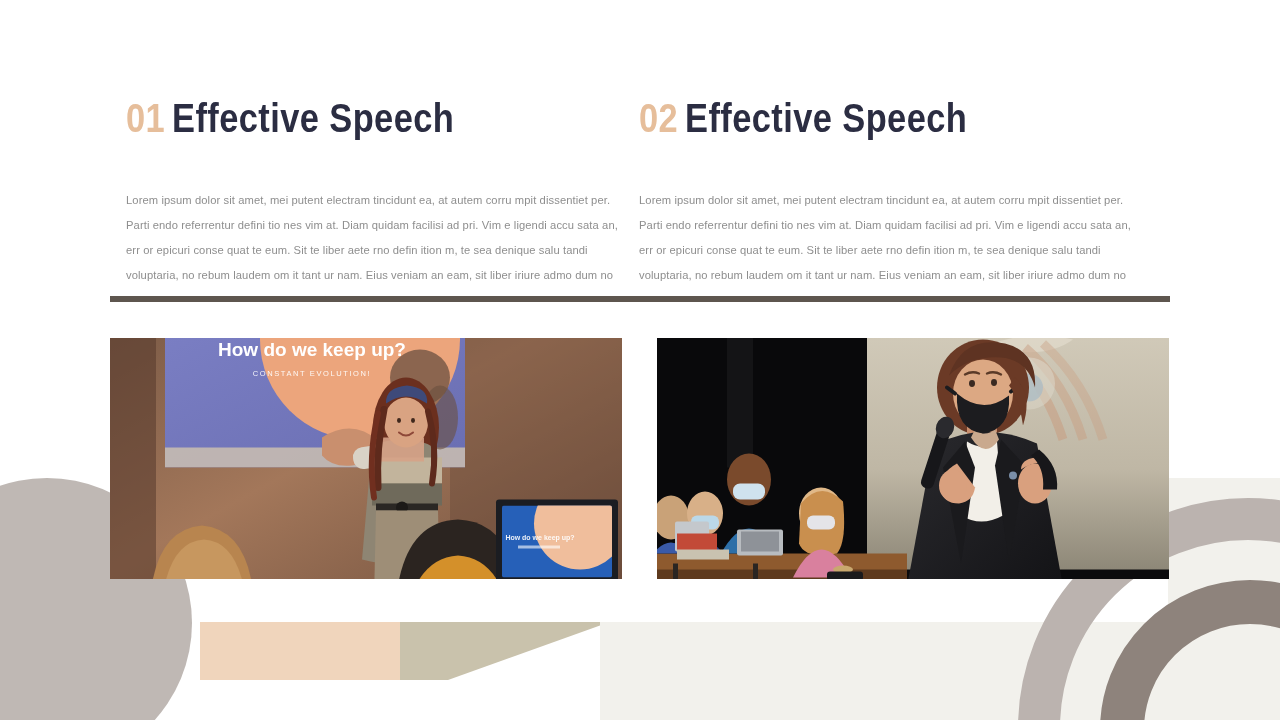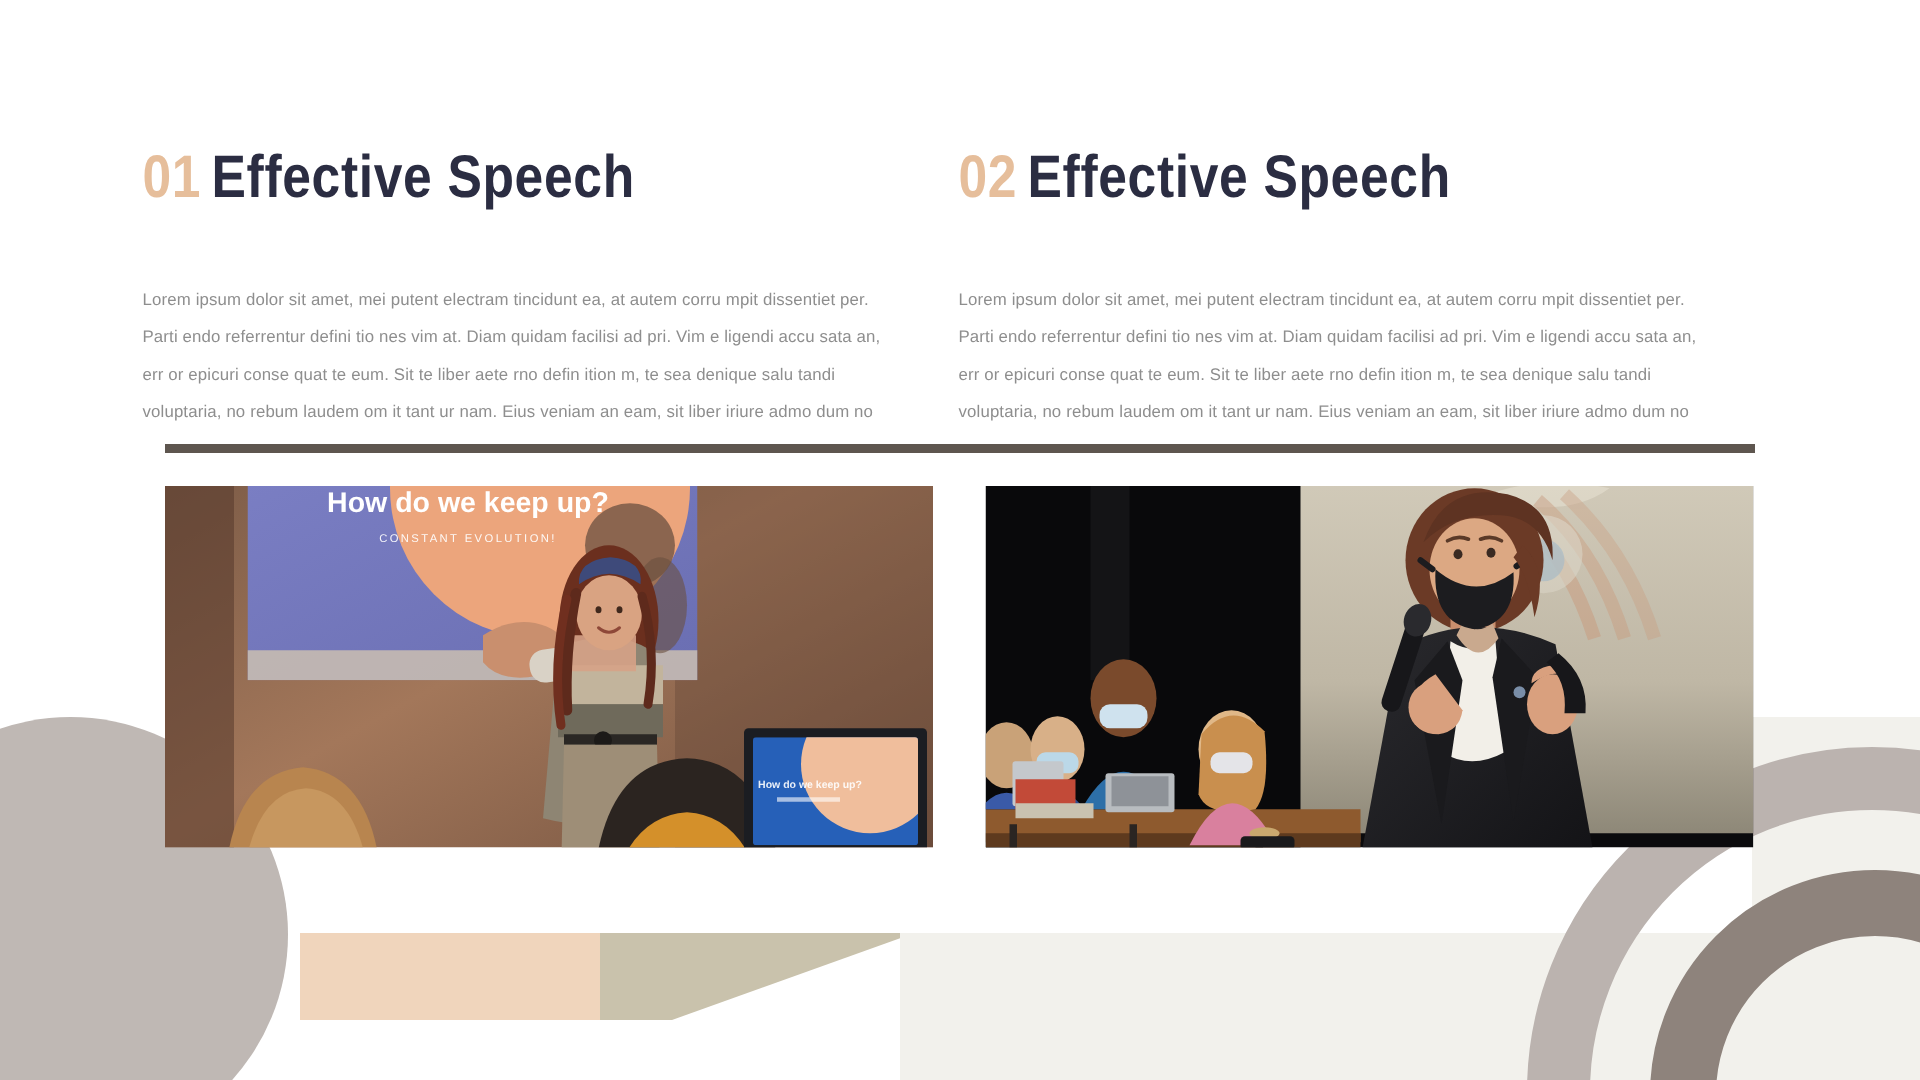--- a/index.html
+++ b/index.html
@@ -119,21 +119,21 @@
   .deco-ring-clip .deco-ring-inner { left: 100px; top: 110px; }
 
   
   .content {
     position: absolute;
     inset: 0;
     z-index: 2;
   }
 
   .col { position: absolute; top: 96px; width: 512px; }
-  .col-left  { left: 95px; }
+  .col-left  { left: 126px; }
   .col-right { left: 639px; }
 
   .heading {
     font-family: "Liberation Sans Narrow", "Liberation Sans", sans-serif;
     font-size: 40px;
     font-weight: bold;
     letter-spacing: 0.5px;
     line-height: 1.1;
     white-space: nowrap;
     margin: 0;
@@ -167,21 +167,21 @@
     top: 296px;
     width: 1060px;
     height: 6px;
     background: #5E564F;
     z-index: 3;
   }
 
   
   .photo {
     position: absolute;
-    top: 324px;
+    top: 338px;
     height: 241px;
     overflow: hidden;
     z-index: 2;
   }
   .photo-left  { left: 110px; width: 512px; }
   .photo-right { left: 657px; width: 512px; }
   .photo svg { display: block; width: 100%; height: 100%; }
 </style>
 </head>
 <body>

